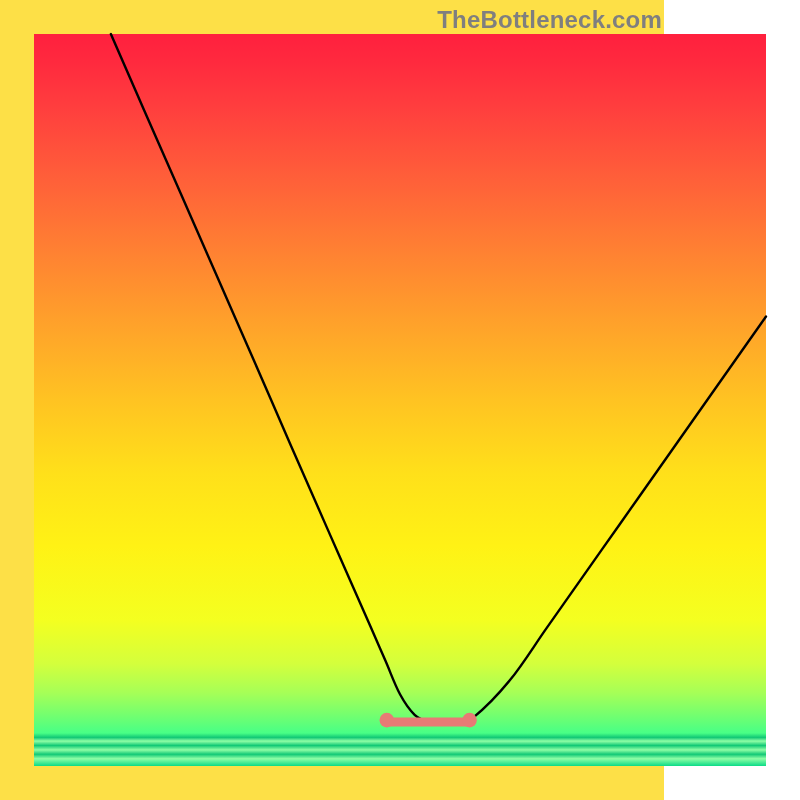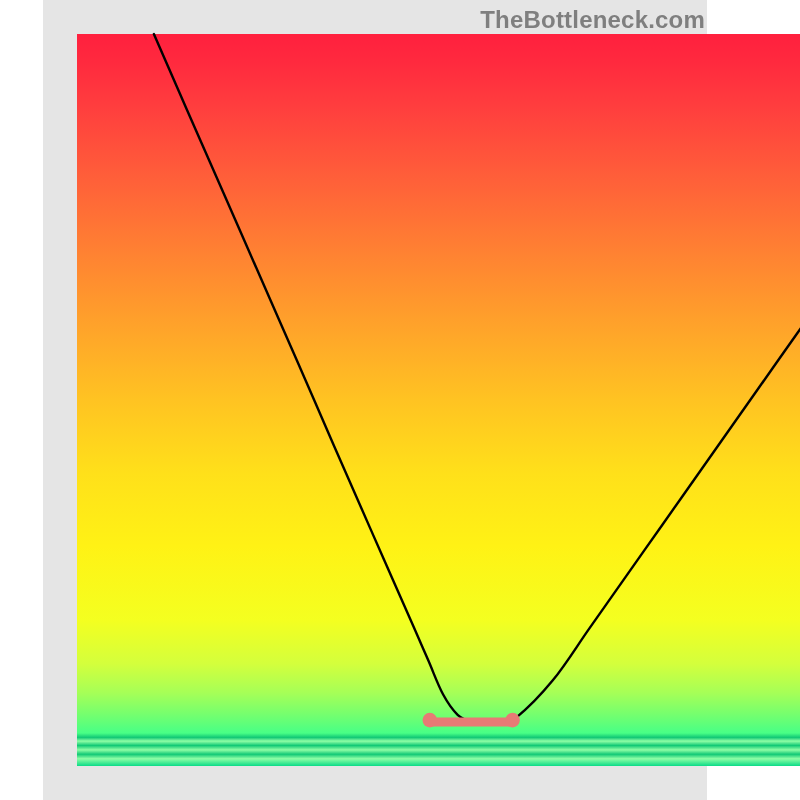--- a/index.html
+++ b/index.html
@@ -4,22 +4,21 @@
 <style>
   body {
     margin: 0;
     padding: 0;
     background: #fff;
   }
   .chart-container {
     width: 664px;
     height: 800px;
     position: relative;
-    background: #e5e5e5;
-    margin-left: 43px;
+    background: #fde047;
   }
   .plot-area {
     position: absolute;
     box-sizing: border-box;
   }
   .gradient-bg {
     position: absolute;
     inset: 0;
   }
   .watermark {

